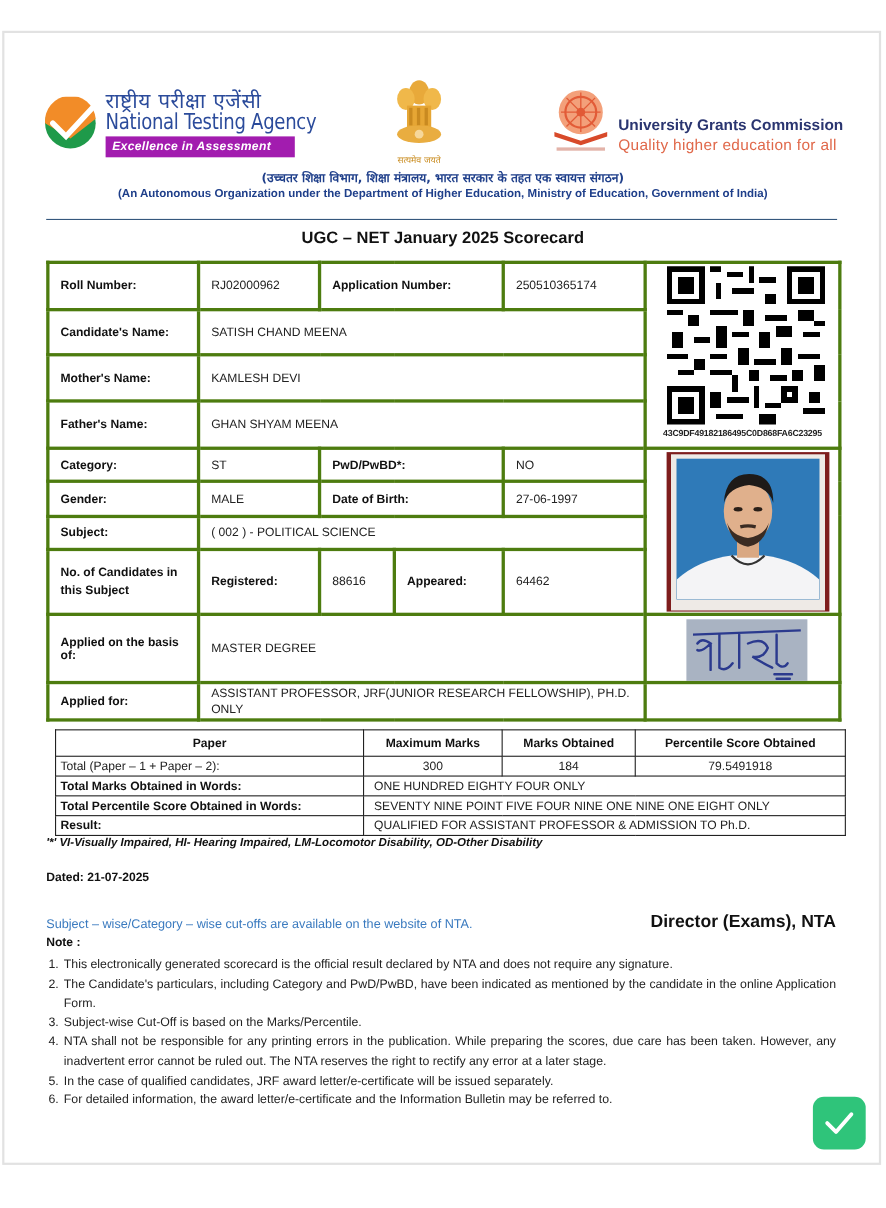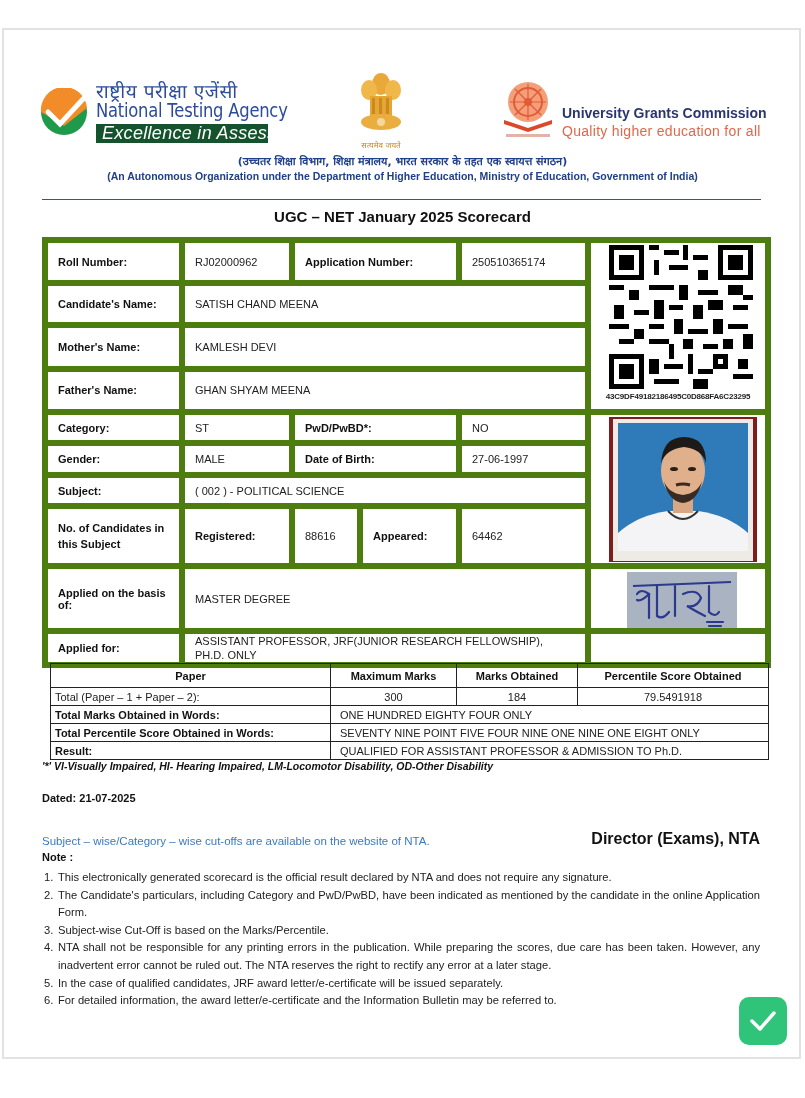--- a/index.html
+++ b/index.html
@@ -9,41 +9,41 @@
   .page {
     position: absolute; left: 2px; top: 28px; width: 799px; height: 1031px;
     border: 2px solid #e2e2e2; background: #fff;
   }
 
   
   .nta-logo { position: absolute; left: 40px; top: 80px; width: 240px; height: 66px; }
   .nta-mark { position: absolute; left: 0; top: 8px; width: 48px; height: 48px; }
   .nta-hindi { position: absolute; left: 56px; top: -2px; font-family: "DejaVu Serif", serif; font-size: 19px; color: #2b4b9b; white-space: nowrap; letter-spacing: 0.5px;}
   .nta-eng { position: absolute; left: 56px; top: 18px; font-family: "DejaVu Sans", sans-serif; font-size: 20px; color: #2b4b9b; white-space: nowrap; transform: scaleX(0.82); transform-origin: left; letter-spacing: -0.3px;}
-  .nta-tag { position: absolute; left: 56px; top: 44px; width: 172px; height: 19px; background: #14532d; color: #fff; font-style: italic; font-weight: normal; font-size: 18px; line-height: 19px; padding-left: 6px; white-space: nowrap; letter-spacing: 0.3px;}
+  .nta-tag { position: absolute; left: 56px; top: 44px; width: 172px; height: 19px; background: #a21caf; color: #fff; font-style: italic; font-weight: bold; font-size: 11px; line-height: 19px; padding-left: 6px; white-space: nowrap; letter-spacing: 0.3px;}
 
   .emblem { position: absolute; left: 350px; top: 68px; width: 62px; height: 82px; }
   .emblem-text { position: absolute; left: 0; right: 0; bottom: 0; text-align: center; font-size: 8px; color: #c8891a; font-family: "DejaVu Sans", sans-serif; }
 
   .ugc-logo { position: absolute; left: 500px; top: 78px; width: 265px; height: 66px; }
   .ugc-mark { position: absolute; left: 0; top: 0; width: 56px; height: 62px; }
   .ugc-hindi { position: absolute; left: 62px; top: 2px; font-family: "DejaVu Serif", serif; font-size: 17px; color: #1a2a6b; white-space: nowrap; letter-spacing: 0.6px;}
   .ugc-eng { position: absolute; left: 62px; top: 27px; font-weight: bold; font-size: 14px; color: #2a3570; white-space: nowrap; }
   .ugc-tag { position: absolute; left: 62px; top: 45px; font-size: 14px; color: #e0684a; white-space: nowrap; letter-spacing: 0.3px;}
 
   .sub-hindi { position: absolute; left: 0; width: 805px; top: 153px; text-align: center; font-size: 11px; font-weight: bold; color: #1f3f8a; font-family: "DejaVu Sans", sans-serif; }
   .sub-eng { position: absolute; left: 0; width: 805px; top: 170px; text-align: center; font-size: 10.5px; font-weight: bold; color: #1f3f8a; }
 
   .hr-blue { position: absolute; left: 42px; top: 199px; width: 719px; height: 1px; background: #35577d; }
 
   .title { position: absolute; left: 0; width: 805px; top: 208px; text-align: center; font-size: 15px; font-weight: bold; color: #111; }
 
   
   .info { position: absolute; left: 42px; top: 237px; border-collapse: collapse; table-layout: fixed; }
-  .info td { border: 6px solid #4d7c0f; font-size: 11px; padding: 0 10px; vertical-align: middle; color: #222; }
+  .info td { border: 3px solid #4d7c0f; font-size: 11px; padding: 0 10px; vertical-align: middle; color: #222; }
   .info td.lbl { font-weight: bold; color: #111; }
   .info td.media { padding: 0; text-align: center; vertical-align: top; }
 
   .qr-wrap { width: 174px; height: 166px; position: relative; text-decoration: underline; }
   .qr { position: absolute; left: 18px; top: 2px; width: 144px; height: 144px; }
   .qr-code { position: absolute; left: 0; right: 0; top: 149px; font-size: 8px; font-weight: bold; text-align: center; letter-spacing: -0.2px; }
 
   .photo-wrap { width: 174px; height: 148px; position: relative; }
   .photo { position: absolute; left: 18px; top: 2px; width: 148px; height: 145px; background: #7e1d1d; }
   .photo-inner { position: absolute; left: 4px; top: 2px; width: 140px; height: 142px; background: #eeeae6; }

